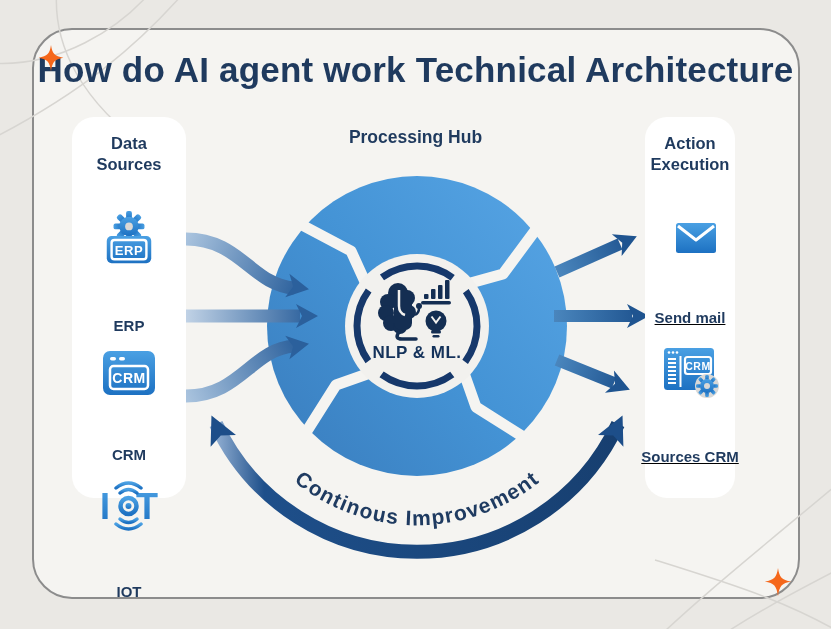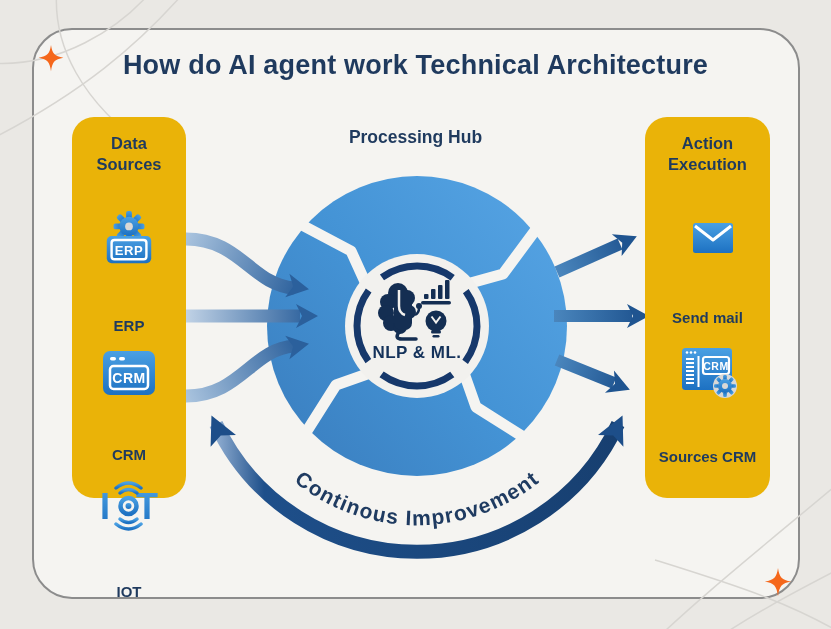--- a/index.html
+++ b/index.html
@@ -9,39 +9,39 @@
     font-family:"Liberation Sans",sans-serif;
   }
   .card{
     position:absolute;left:32px;top:28px;width:764px;height:567px;
     background:#f5f4f1;border:2px solid #8c8c8c;border-radius:40px;
   }
   .bg-lines{position:absolute;left:0;top:0;z-index:3;pointer-events:none;}
   .overlay{position:absolute;left:0;top:0;z-index:2;pointer-events:none;}
   .title{
     position:absolute;left:0;right:0;top:50px;z-index:4;
-    text-align:center;font-size:27px;font-weight:bold;color:#1f3a5e;letter-spacing:.2px;
+    text-align:center;font-size:35px;font-weight:bold;color:#1f3a5e;letter-spacing:.2px;
   }
   .hub-label{
     position:absolute;left:0;right:0;top:127px;z-index:4;
     text-align:center;font-size:17.5px;font-weight:bold;color:#1f3a5e;
   }
   .panel{
     position:absolute;top:117px;height:381px;z-index:4;
-    background:#eab308;border-radius:22px;box-sizing:border-box;
+    background:#ffffff;border-radius:22px;box-sizing:border-box;
     display:flex;flex-direction:column;align-items:center;
   }
   .panel.left{left:72px;width:114px;}
-  .panel.right{left:645px;width:125px;}
+  .panel.right{left:645px;width:90px;}
   .panel-title{
     margin-top:16px;text-align:center;font-size:16.5px;font-weight:bold;
     color:#1f3a5e;line-height:1.3;padding:0 6px;
   }
   .panel-items{display:flex;flex-direction:column;align-items:center;margin-top:34px;}
-  .panel.right .panel-items{margin-top:42px;}
+  .panel.right .panel-items{margin-top:42px;text-decoration:underline;}
   .item{display:flex;flex-direction:column;align-items:center;margin-bottom:15px;gap:44px;}
   .panel.right .item{margin-bottom:19px;}
   .item-label{
     margin-top:5px;font-size:15px;font-weight:bold;color:#1f3a5e;text-align:center;white-space:nowrap;
   }
   .sparkle{position:absolute;z-index:6;pointer-events:none;}
   .sparkle.tl{left:36px;top:44px;}
   .sparkle.br{left:762px;top:567px;}
 </style>
 </head>

